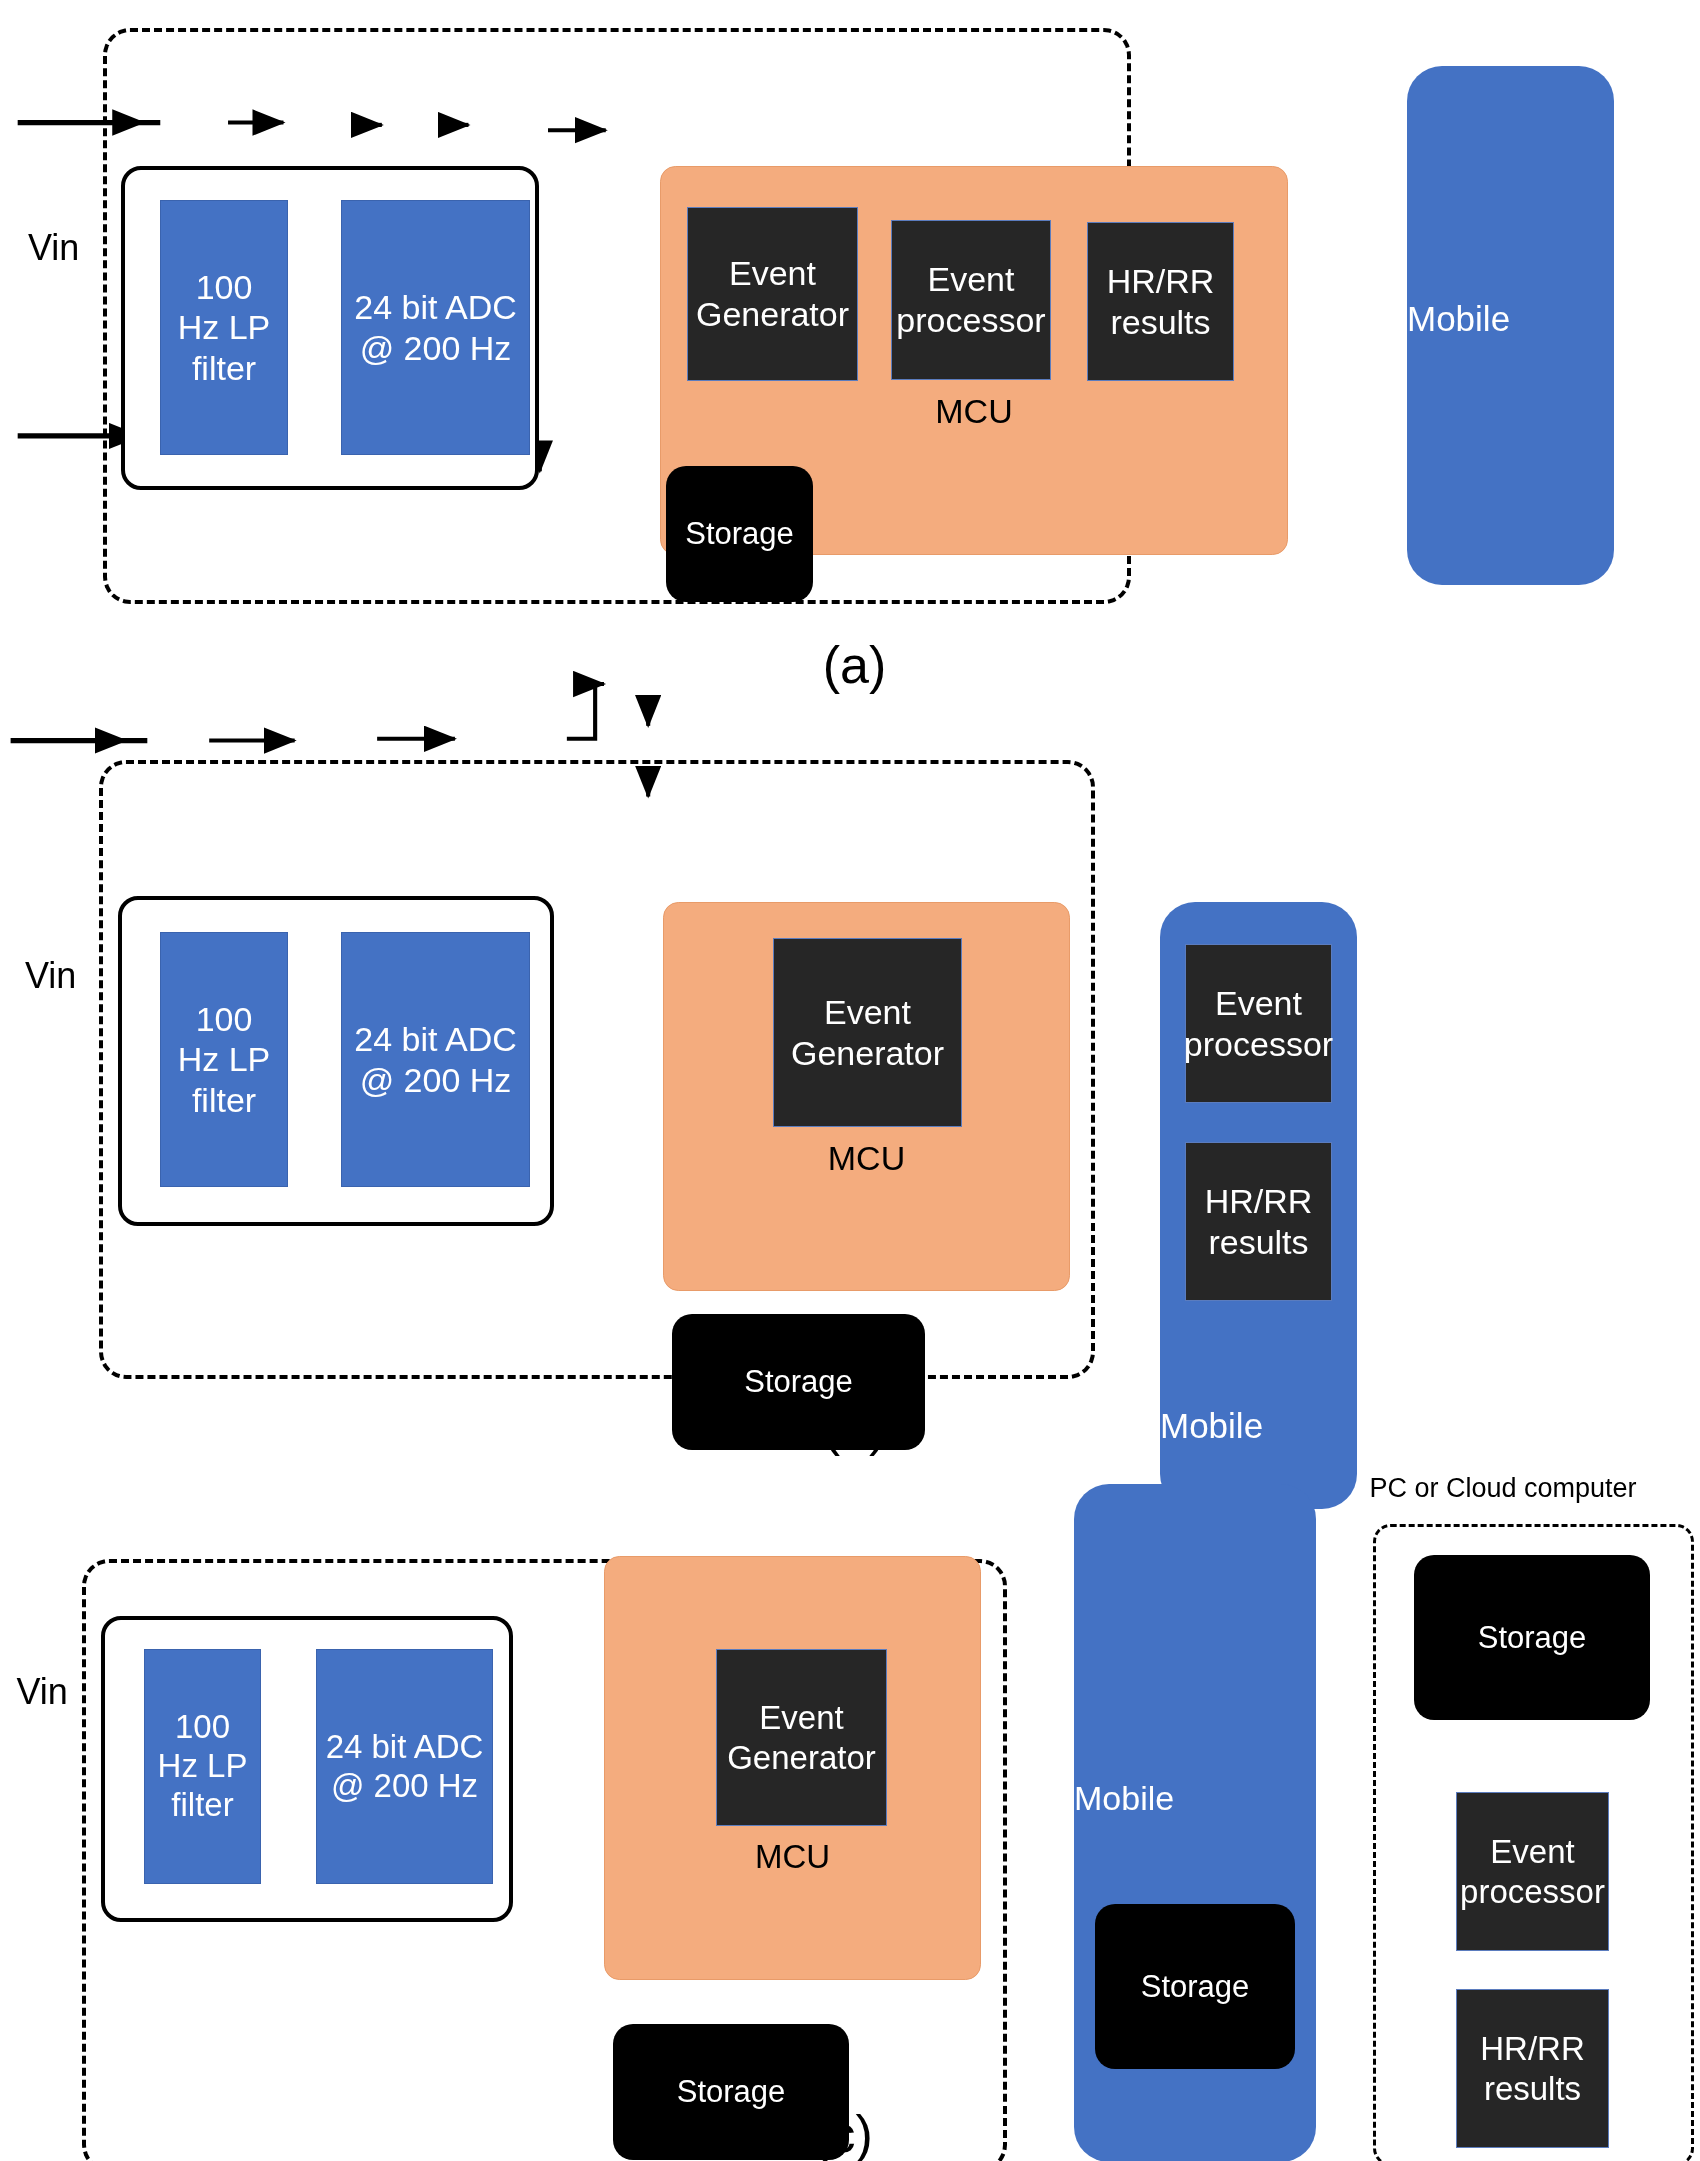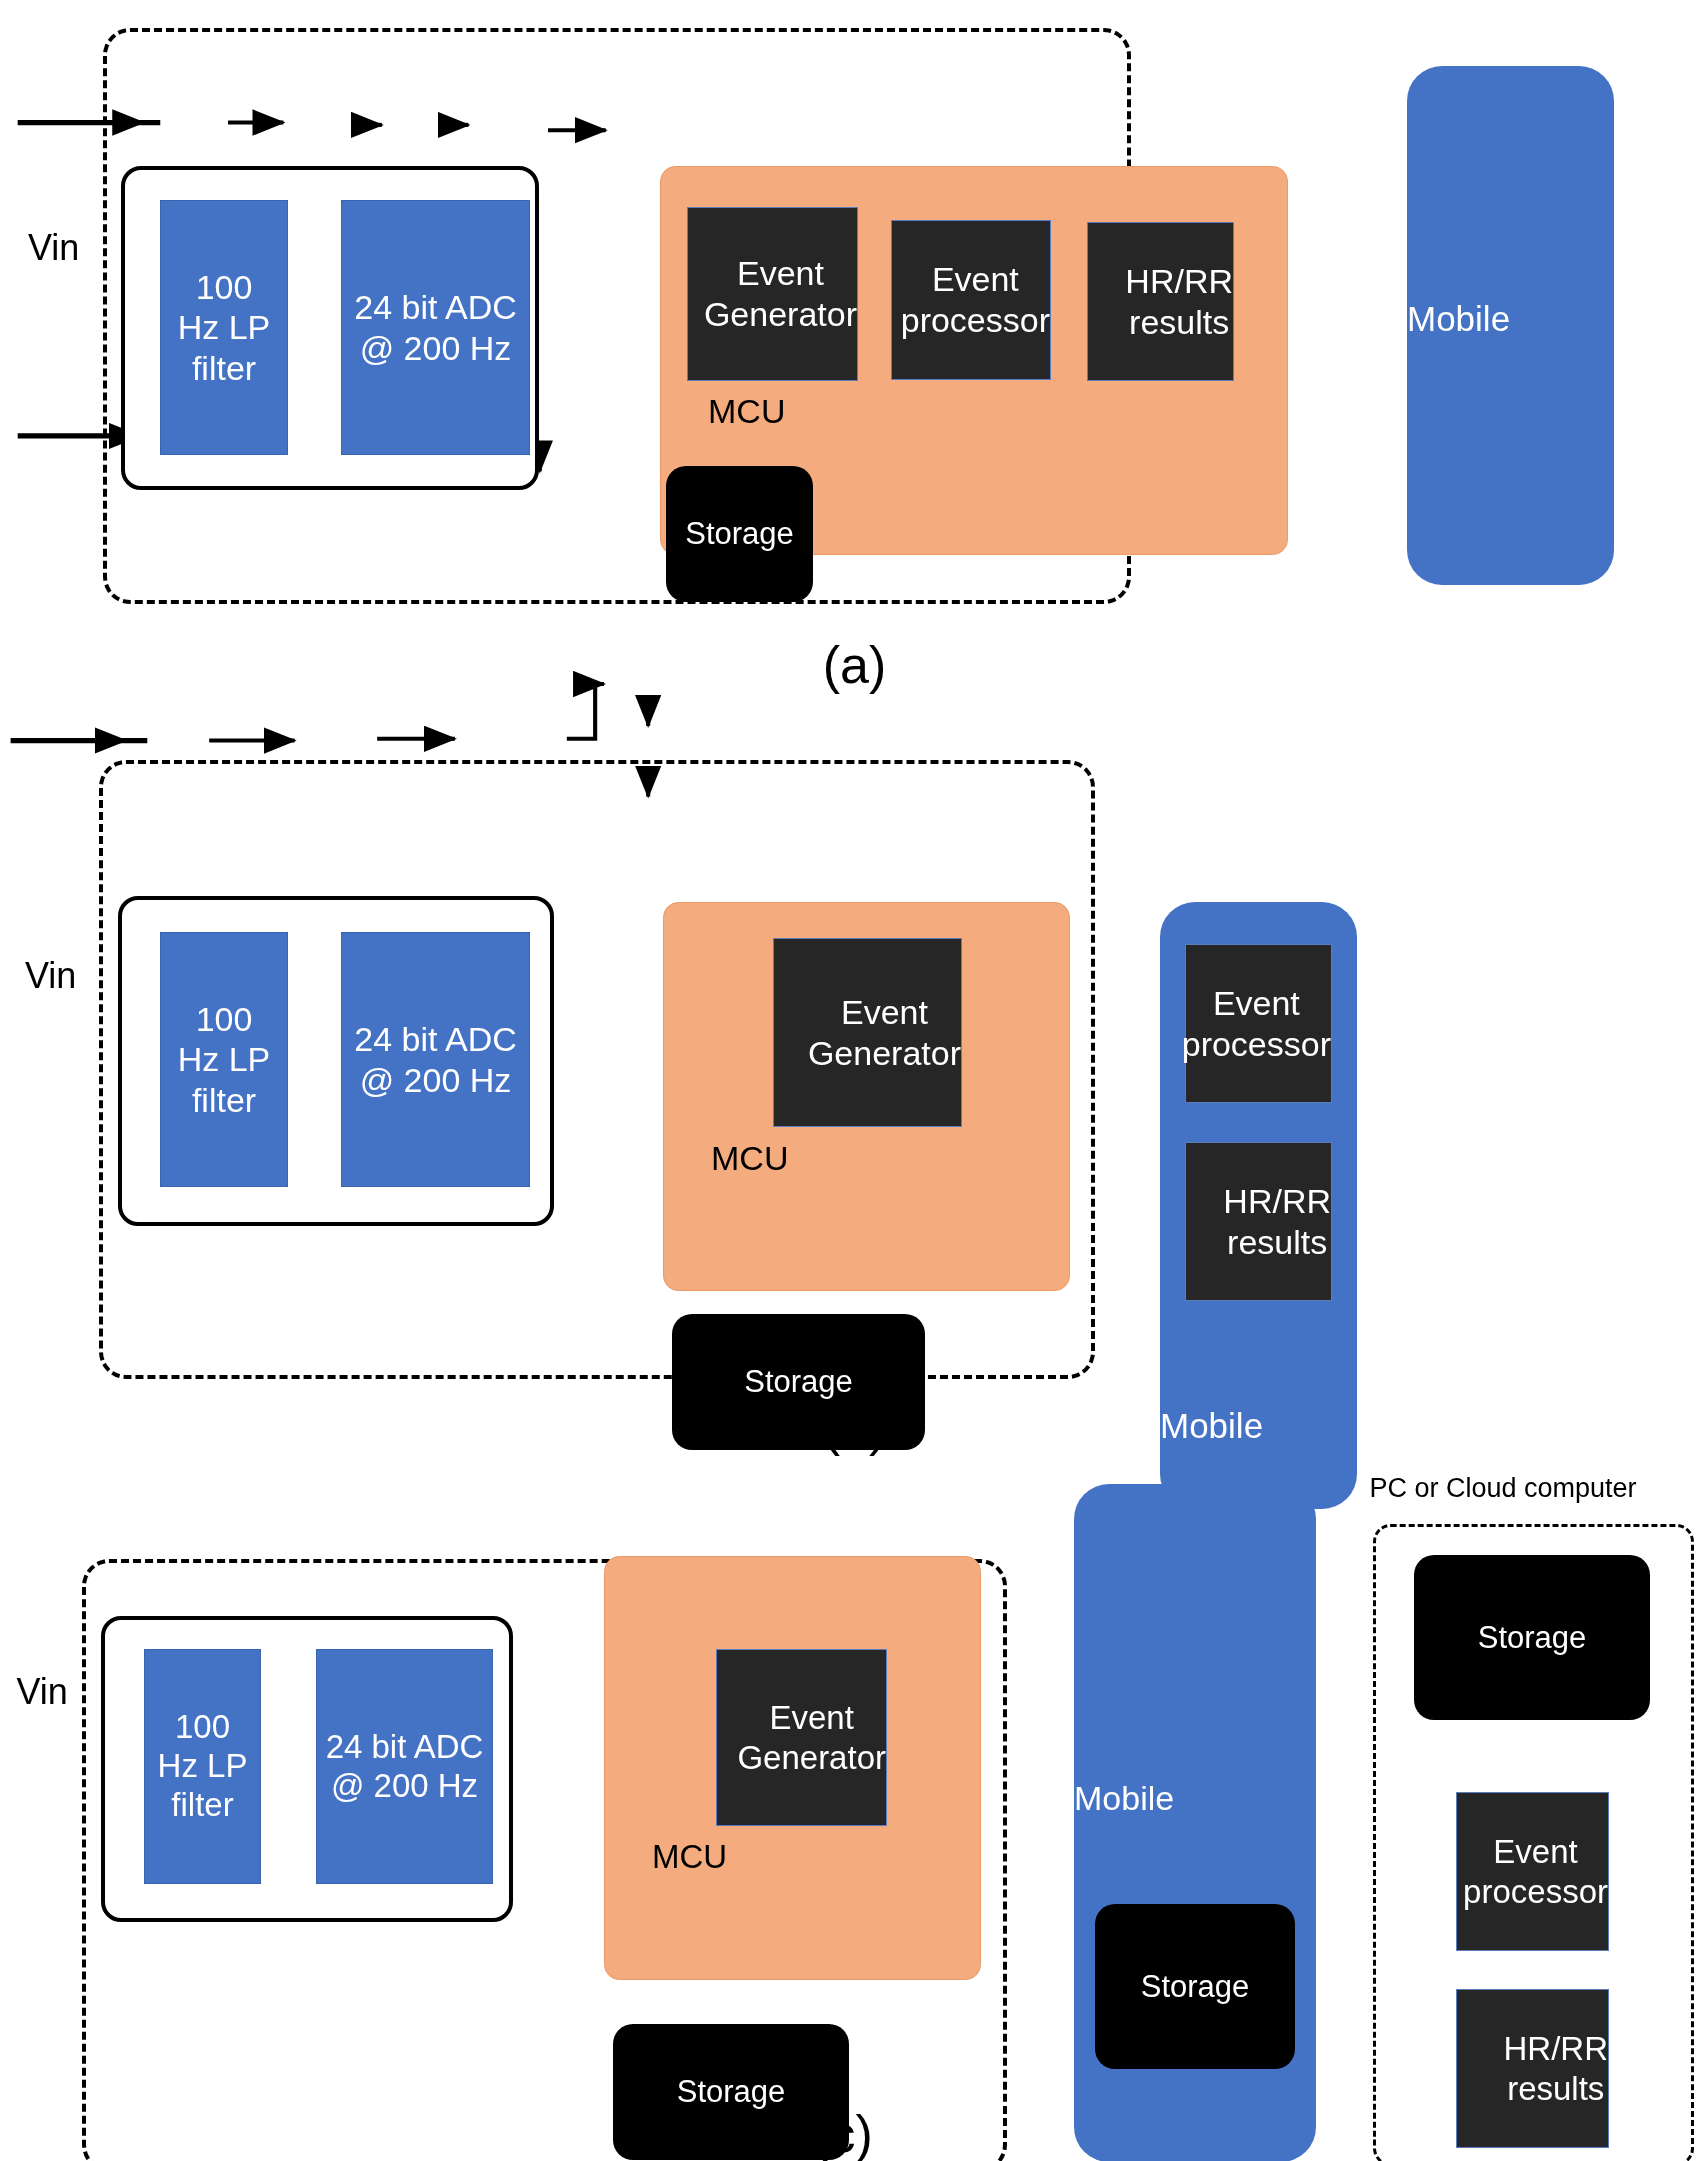--- a/index.html
+++ b/index.html
@@ -58,21 +58,21 @@
     border-radius:35px;
     box-sizing:border-box;
     color:#ffffff;
   }
 
   .dark-box{
     position:absolute;
     background:#262626;
     border:1.2px solid #5B7CBE;
     box-sizing:border-box;
-    display:flex;align-items:center;justify-content:flex-end;
+    display:flex;align-items:center;justify-content:center;
     text-align:center;
     color:#ffffff;
     line-height:1.2;
   }
 
   .storage-box{
     position:absolute;
     background:#000000;
     border-radius:20px;
     box-sizing:border-box;
@@ -97,23 +97,22 @@
   .panel-caption{
     position:absolute;
     color:#000000;
     text-align:center;
     white-space:nowrap;
   }
 
   .mcu-label{
     position:absolute;
     color:#000000;
-    text-align:left;
-    white-space:nowrap;
-    margin-left:48px;
+    text-align:center;
+    white-space:nowrap;
   }
 
   .mobile-label{
     position:absolute;
     color:#ffffff;
     text-align:left;
     white-space:nowrap;
   }
 
   svg.wires{

